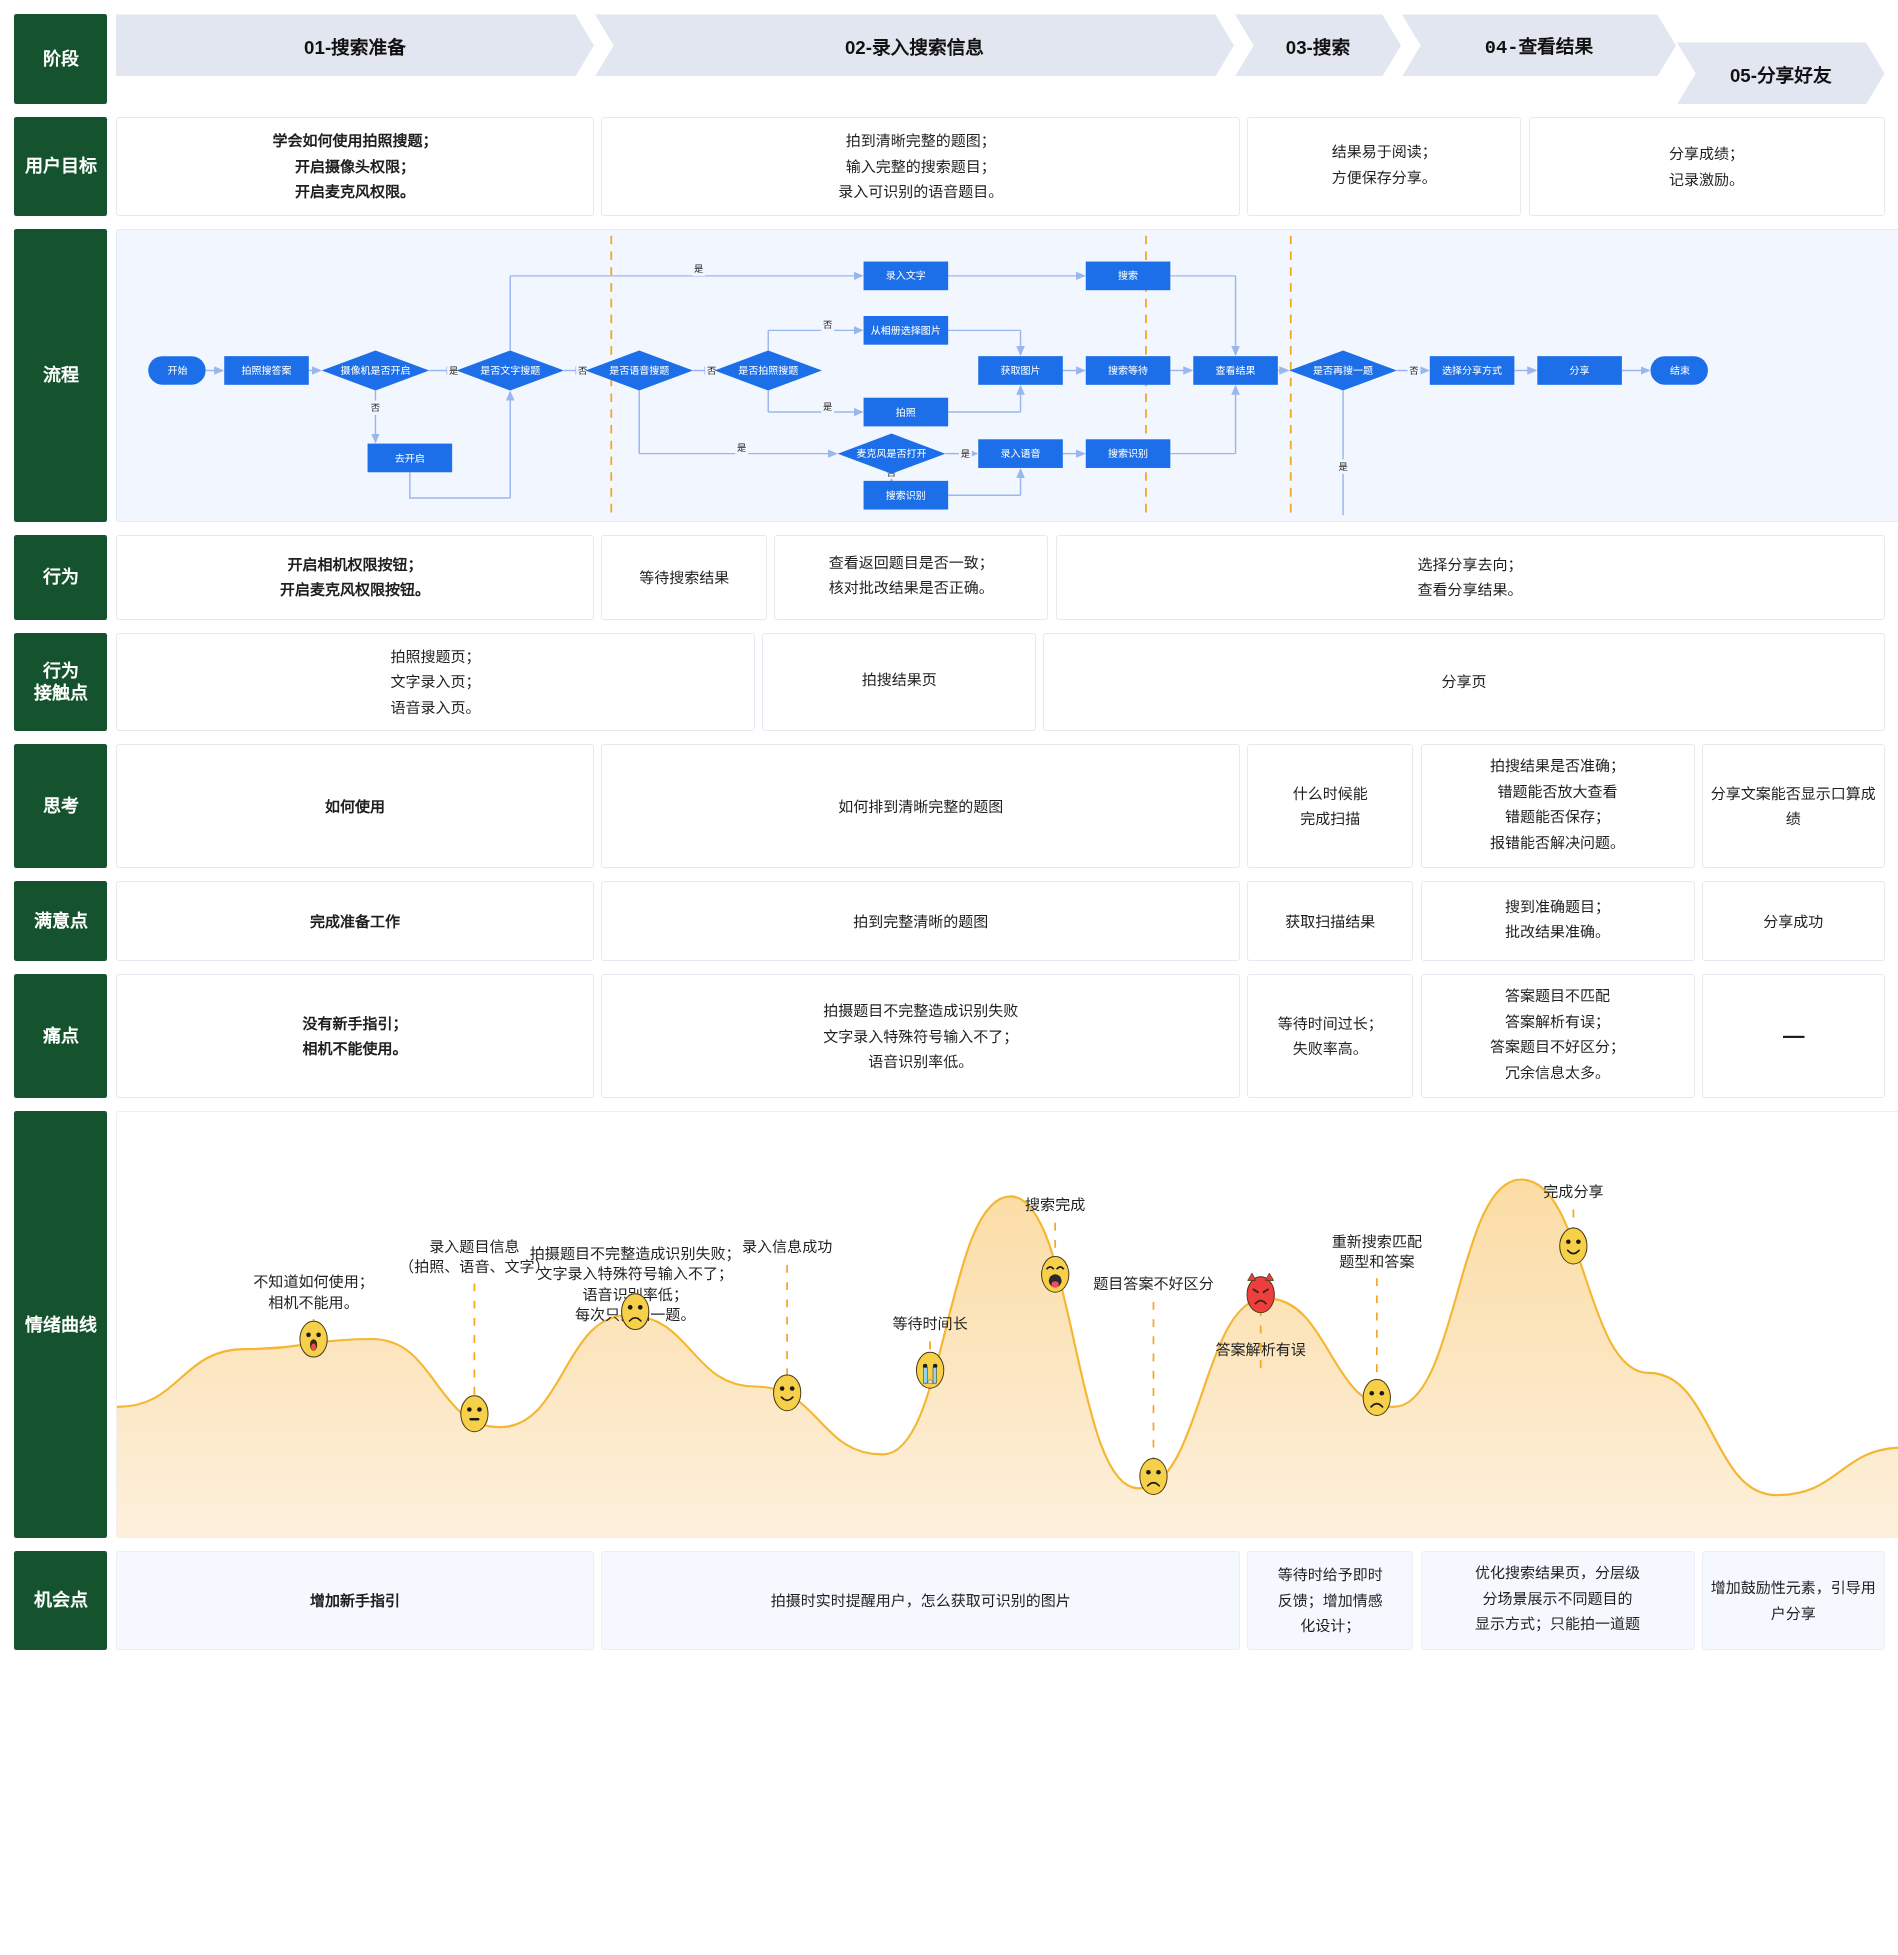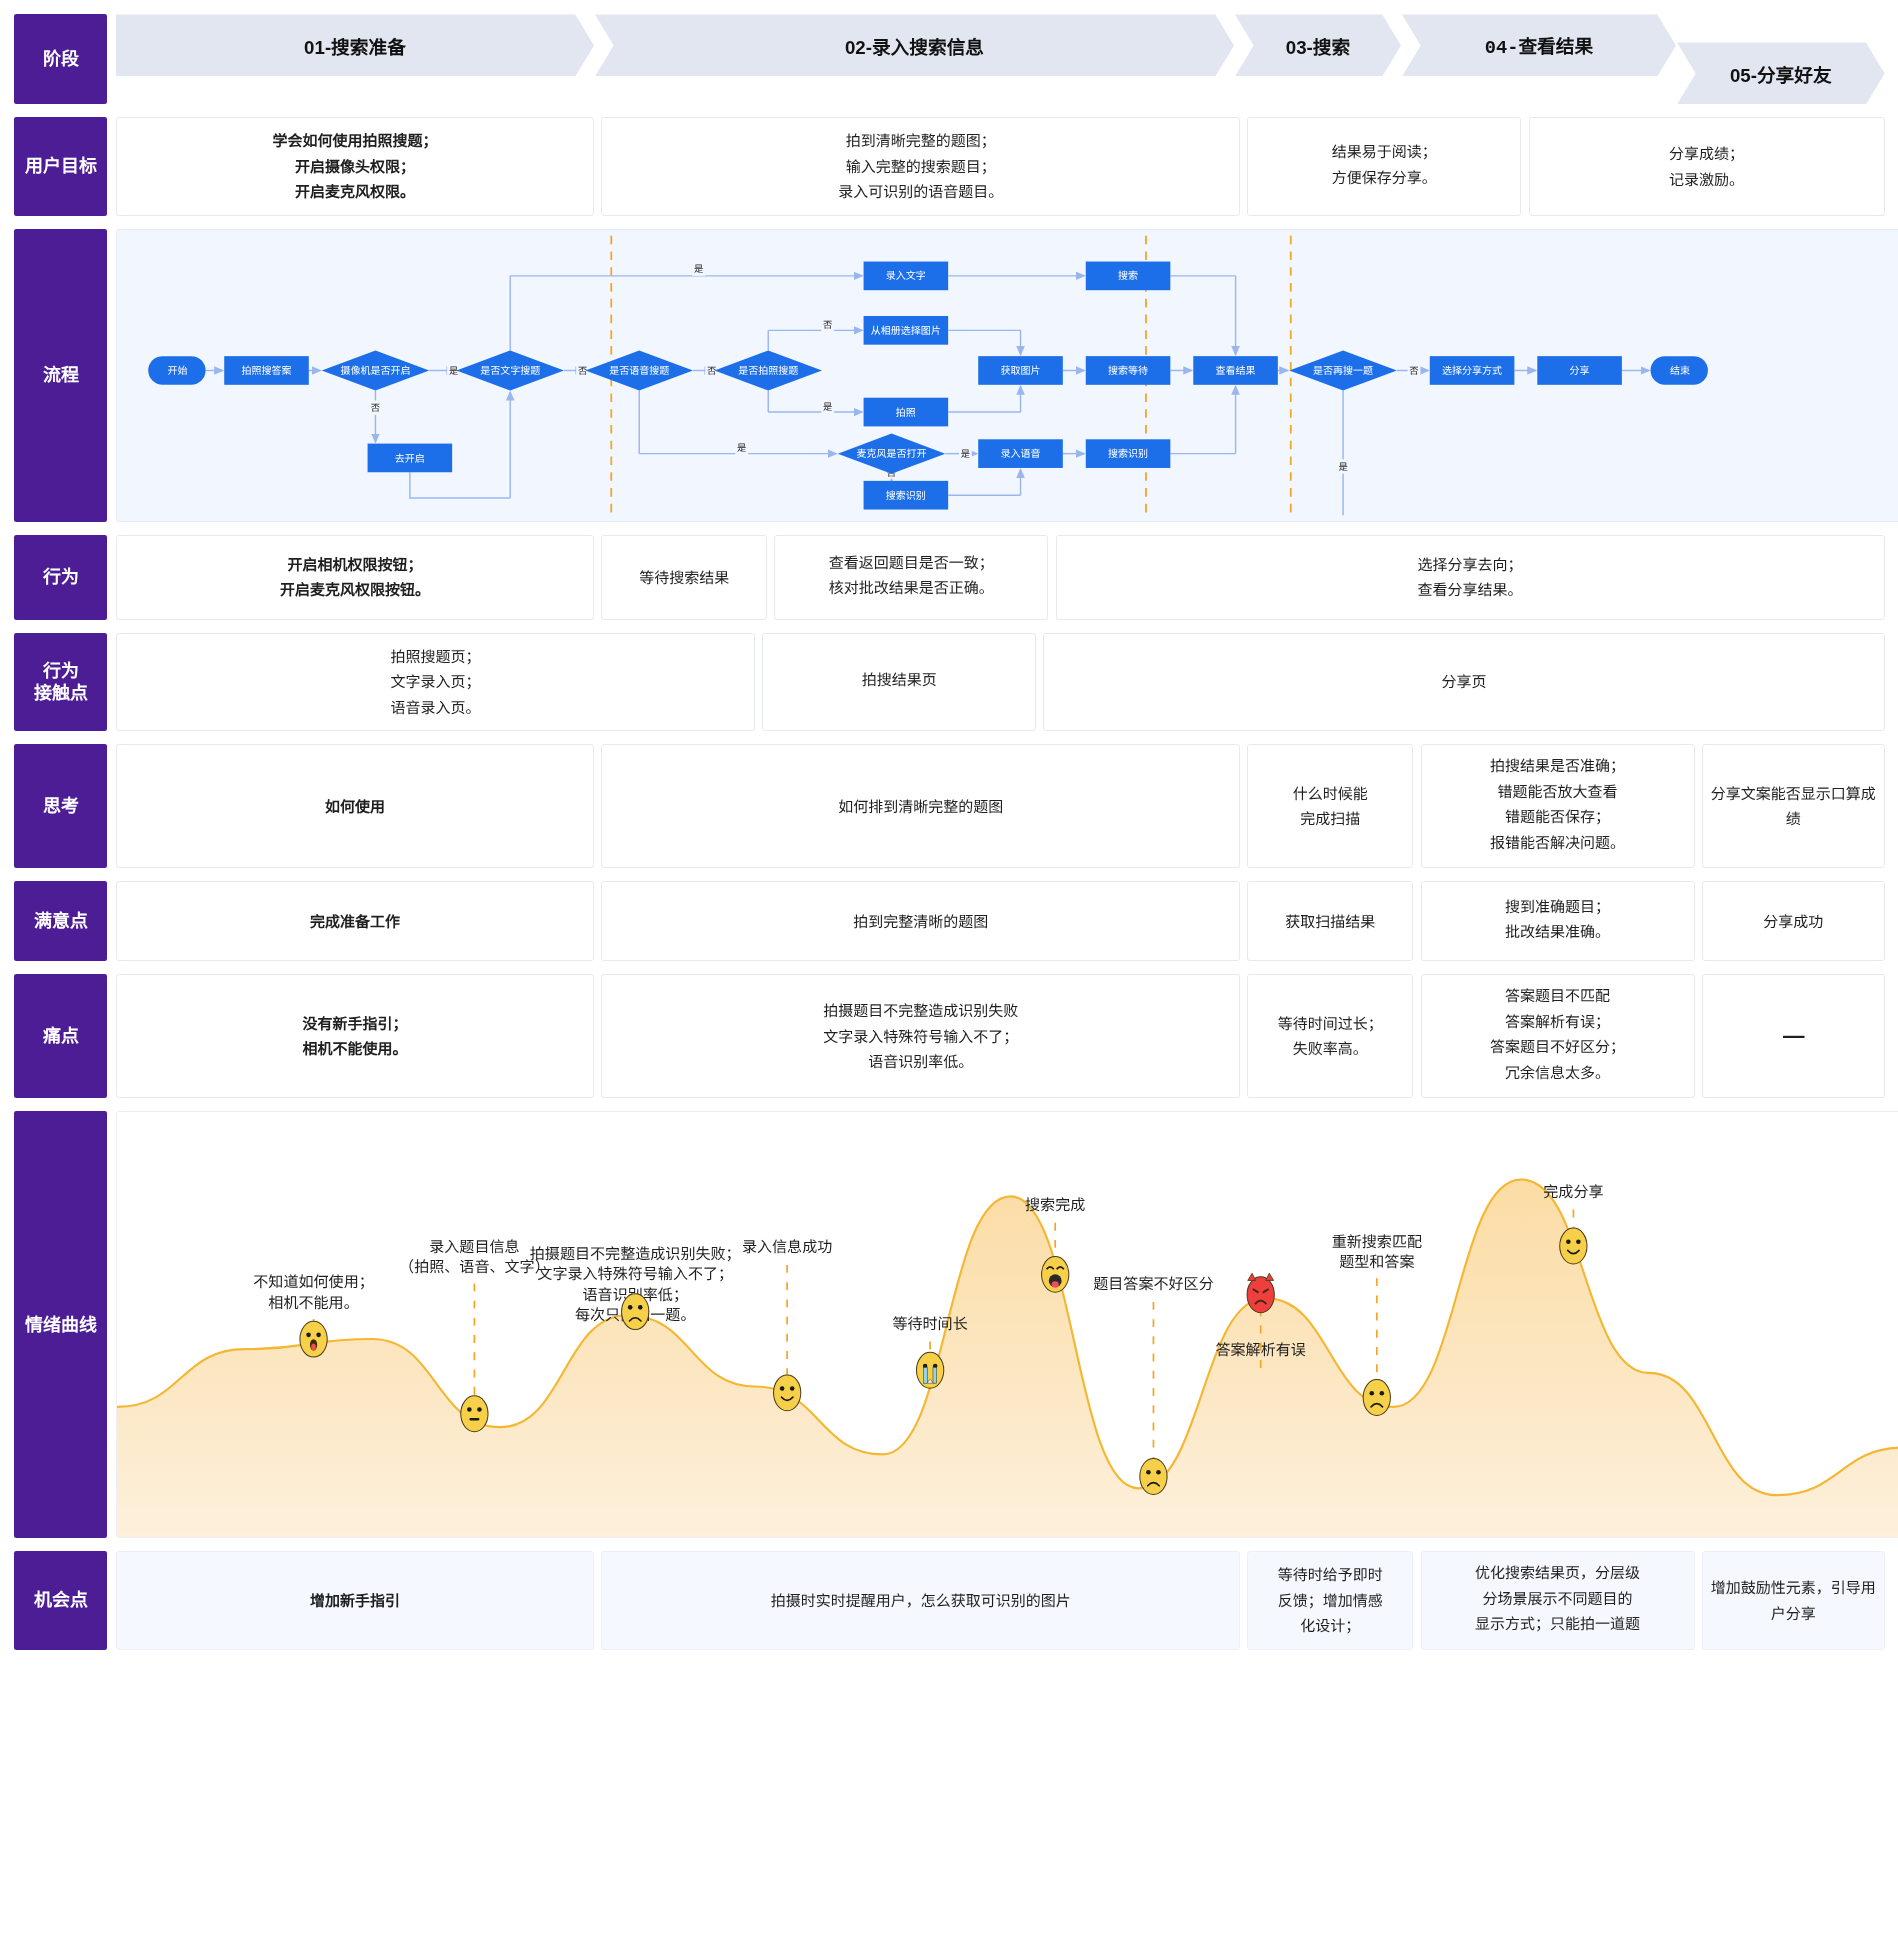--- a/index.html
+++ b/index.html
@@ -10,21 +10,21 @@
     font-family: "Liberation Sans", "DejaVu Sans", sans-serif;
     color: #1f1f1f;
     -webkit-font-smoothing: antialiased;
   }
   .map { width:1899px; padding: 14.4px 14.4px 0 14.4px; }
 
   
   .row { display:flex; align-items:stretch; margin-bottom: 13px; }
   .rowlabel {
     width: 93px; flex:0 0 93px;
-    background:#4c1d95;
+    background:#14532d;
     color:#fff;
     display:flex; align-items:center; justify-content:center; text-align:center;
     font-weight:700; font-size:18px; line-height:1.25;
     border-radius:2.2px;
     margin-right: 8.6px;
   }
   .cells { flex:1; display:flex; gap:7.2px; }
   .cell {
     background:#fff;
     border:0.7px solid #e6e9ef;

